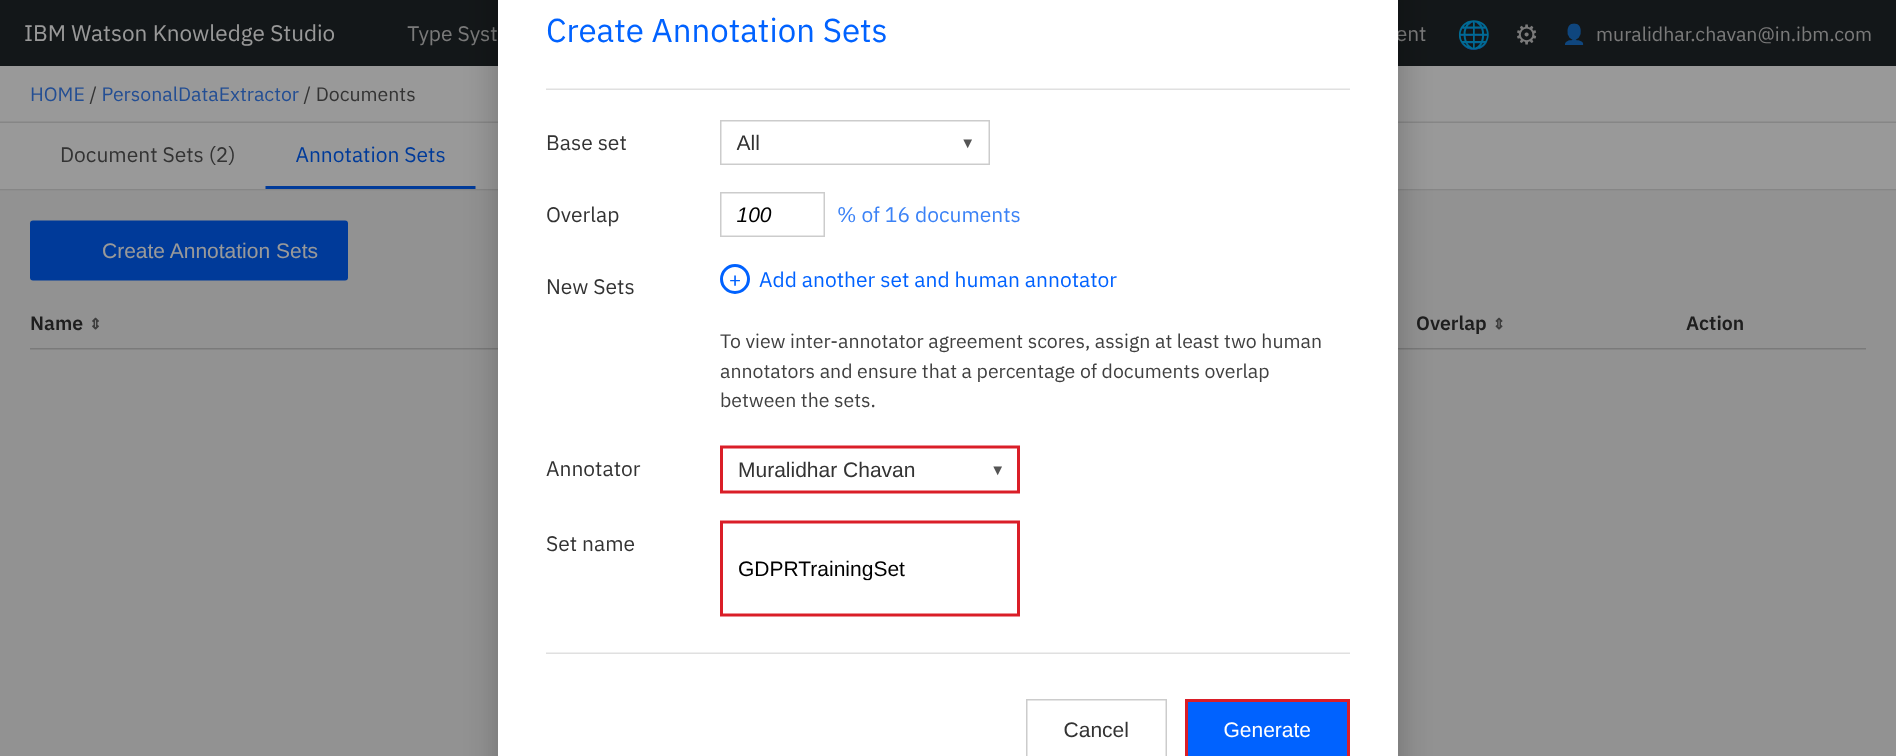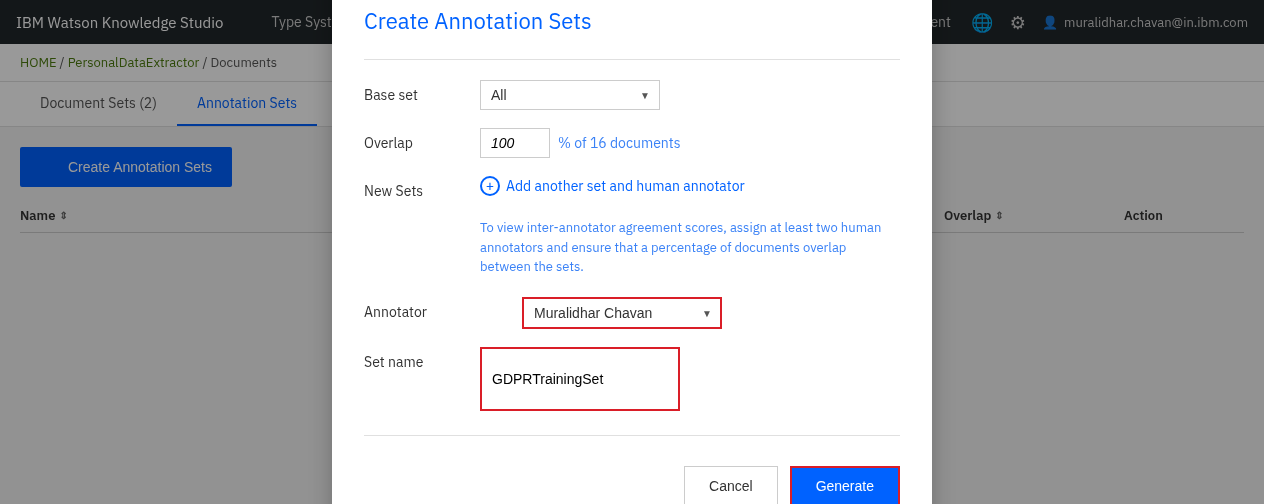--- a/index.html
+++ b/index.html
@@ -63,21 +63,21 @@
     }
 
     
     .breadcrumb {
       background: #fff;
       padding: 10px 20px;
       font-size: 13px;
       border-bottom: 1px solid #e0e0e0;
       color: #0062ff;
     }
-    .breadcrumb a { color: #4d7c0f; text-decoration: none; }
+    .breadcrumb a { color: #3b82f6; text-decoration: none; }
     .breadcrumb span { color: #555; }
 
     
     .tabs-bar {
       background: #fff;
       border-bottom: 1px solid #e0e0e0;
       display: flex;
       padding: 0 20px;
     }
     .tab-item {
@@ -215,30 +215,29 @@
       color: #0062ff;
       font-size: 14px;
       cursor: pointer;
       display: flex;
       align-items: center;
       gap: 6px;
       text-decoration: none;
     }
     .info-text {
       font-size: 13px;
-      color: #3b82f6;
+      color: #404040;
       margin-bottom: 20px;
       line-height: 1.5;
       margin-left: 116px;
       margin-top: 16px;
     }
     .annotator-select-wrapper {
       position: relative;
       display: inline-block;
-      margin-left: 42px;
     }
     .annotator-select {
       appearance: none;
       -webkit-appearance: none;
       border: 2px solid #da1e28;
       padding: 6px 32px 6px 10px;
       font-size: 14px;
       background: #fff;
       cursor: pointer;
       min-width: 200px;

